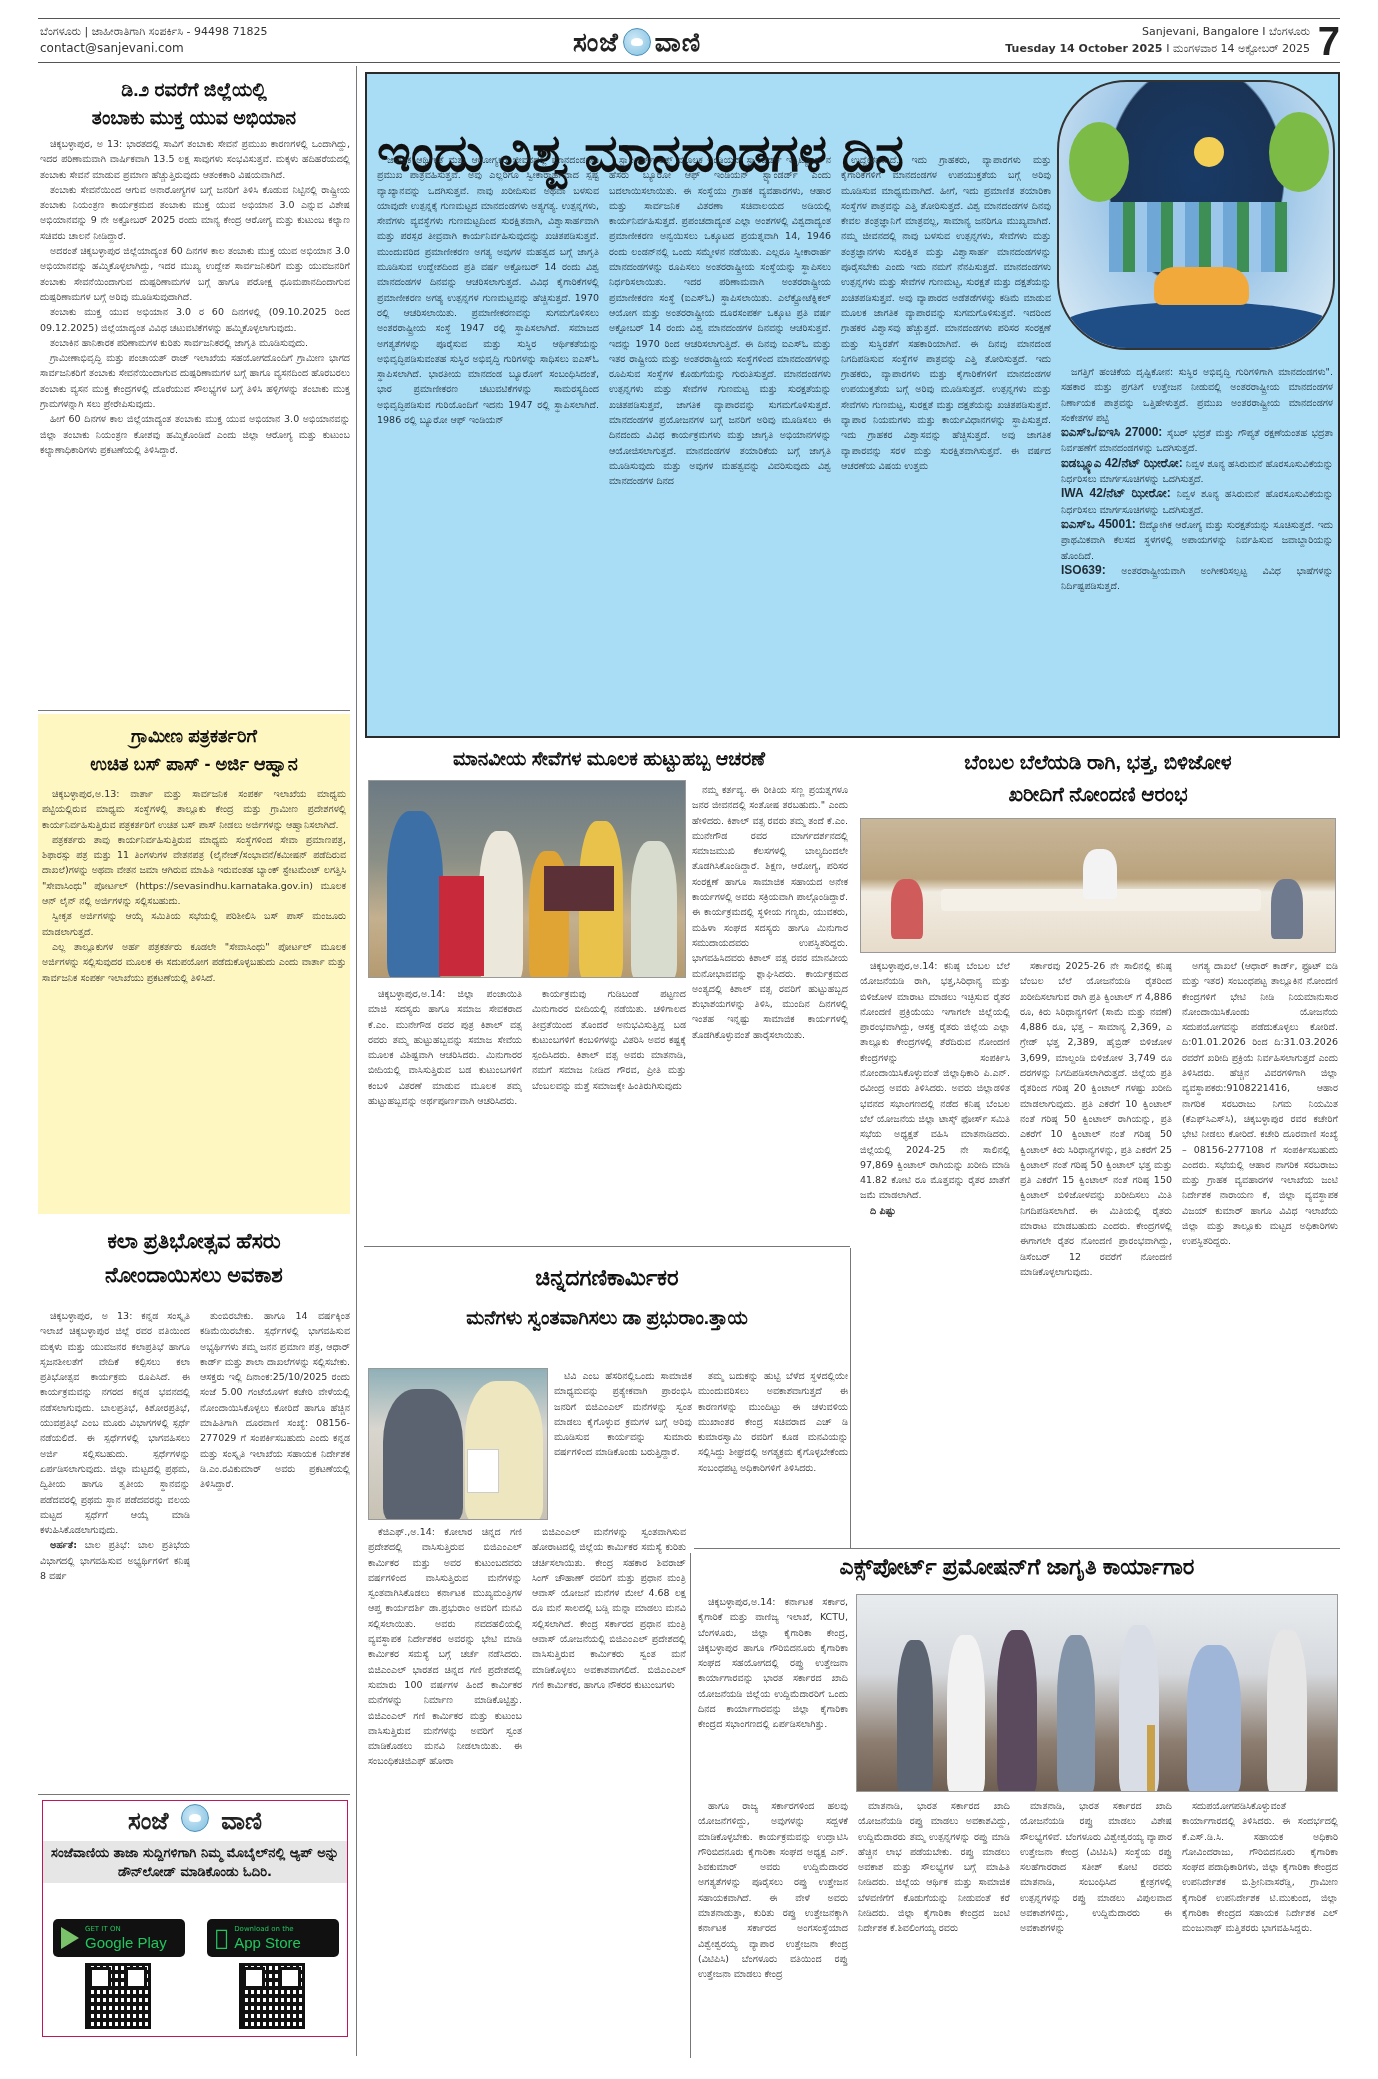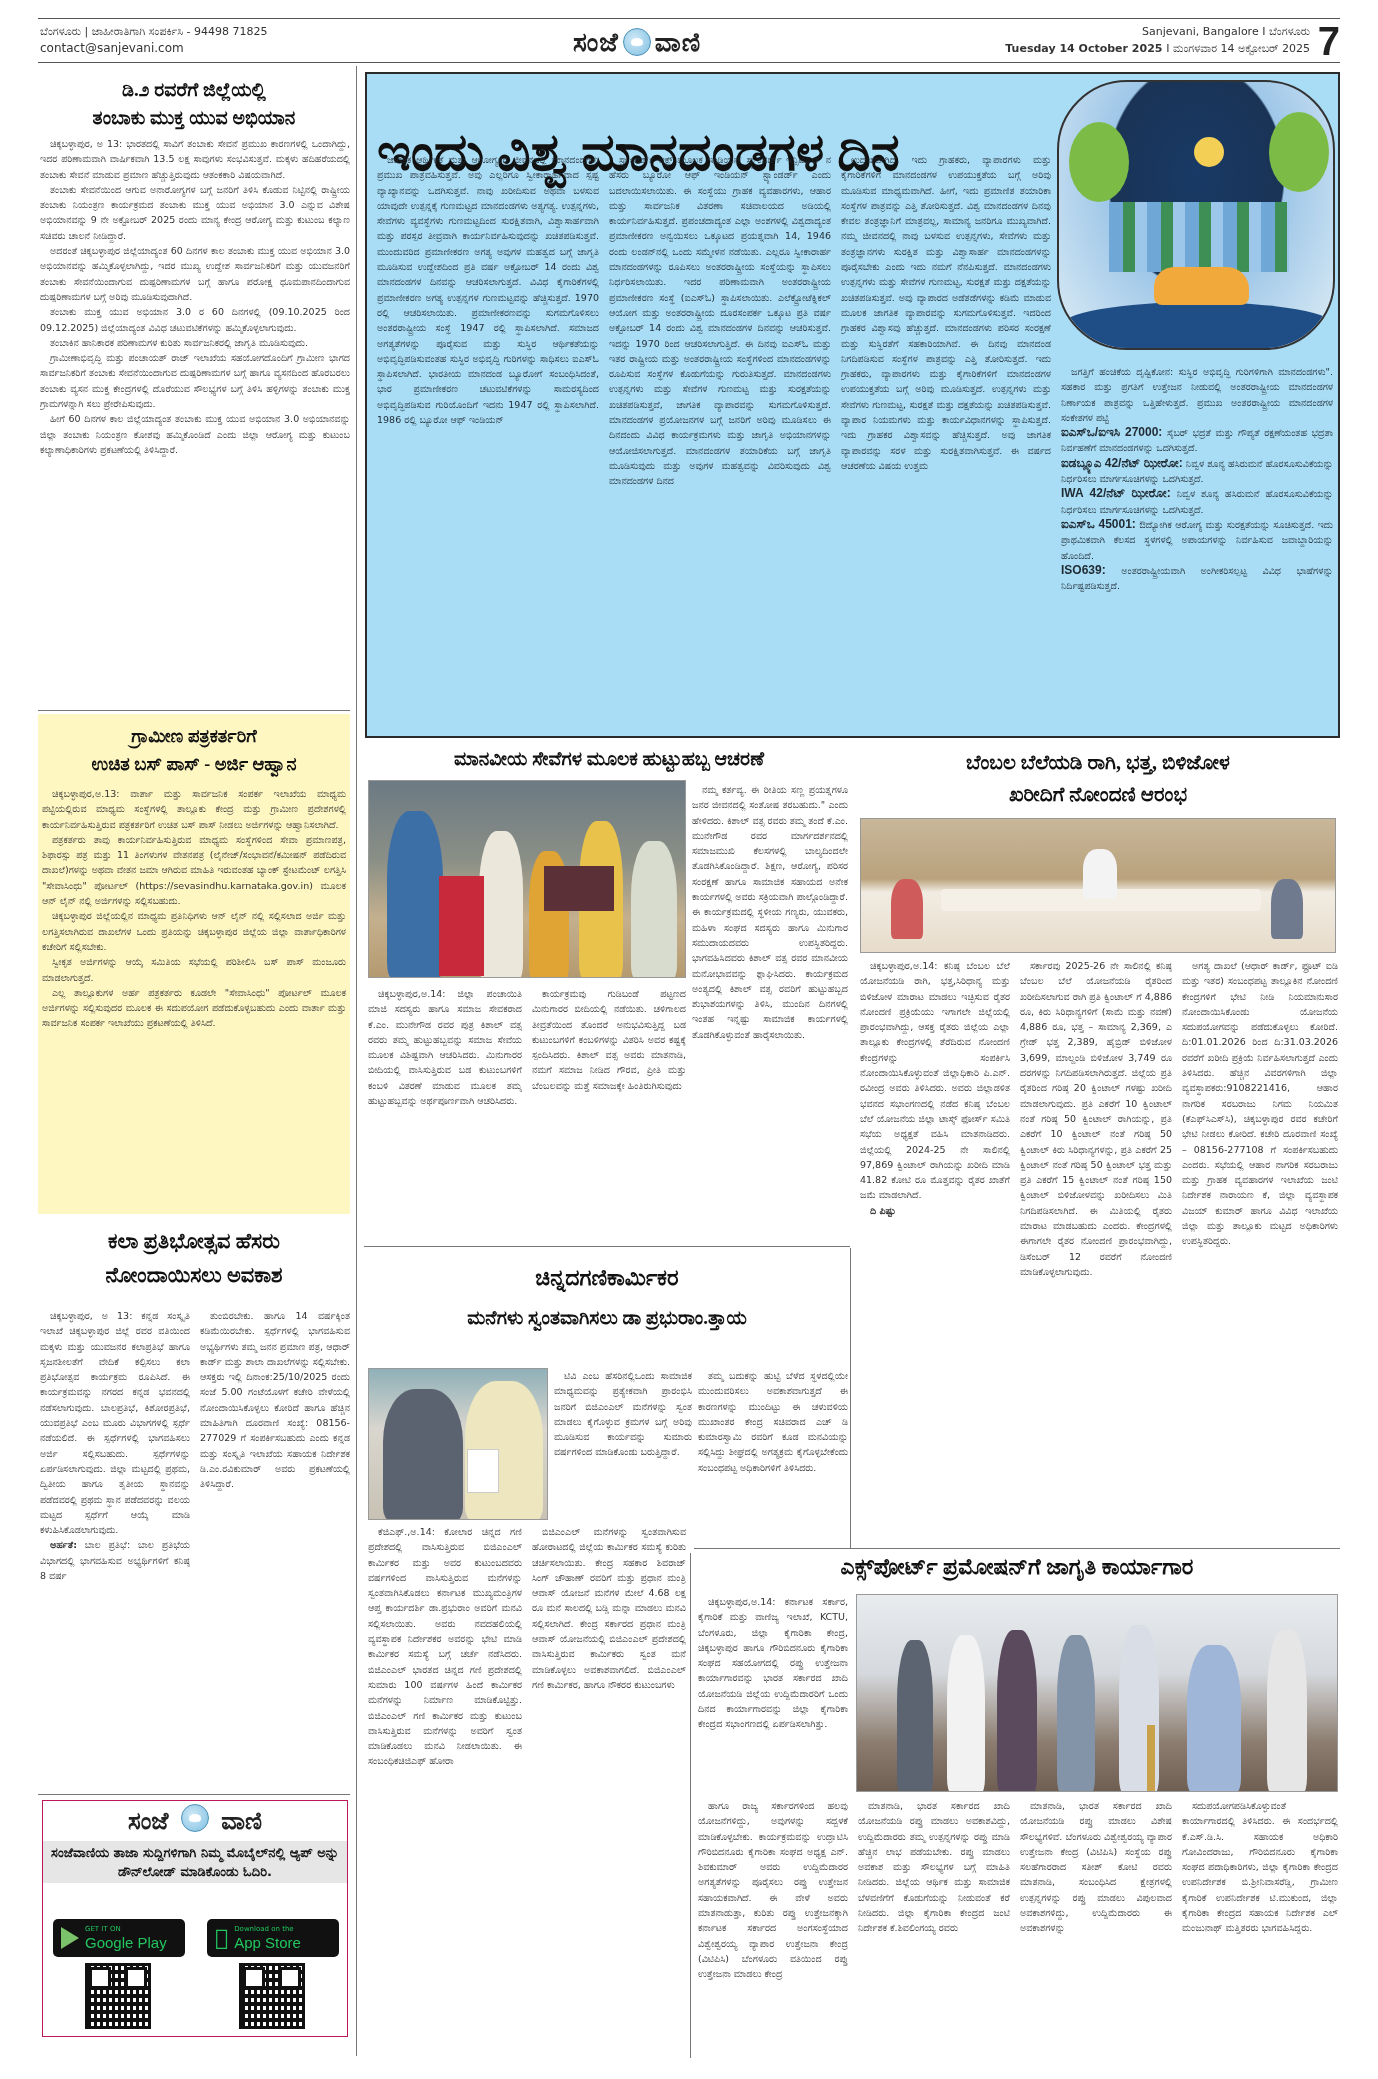--- a/index.html
+++ b/index.html
@@ -15,21 +15,21 @@
   .mh-logo .globe { display: inline-block; width: 28px; height: 28px; border-radius: 50%; background: radial-gradient(circle at 40% 40%, #cfe9f7, #7fbfe0); border: 1px solid #4a90b8; margin: 0 4px; position: relative; }
   .mh-logo .globe::after { content: ""; position: absolute; left: 7px; top: 9px; width: 12px; height: 8px; background: #fff; border-radius: 50% 50% 40% 40%; }
   .mh-right { position: absolute; right: 30px; top: 4px; text-align: right; font-size: 11px; line-height: 17px; color: #333; }
   .mh-right .date { font-weight: bold; font-size: 11px; }
   .mh-pageno { position: absolute; right: 0; top: 0; font-size: 40px; font-weight: bold; line-height: 44px; font-family: "Liberation Sans", sans-serif; }
 
   .vrule { position: absolute; width: 1px; background: #777; }
   .hrule { position: absolute; height: 1px; background: #777; }
 
   
-  .headline { position: absolute; text-align: center; font-weight: bold; color: #111; font-family: Liberation Serif, serif; }
+  .headline { position: absolute; text-align: center; font-weight: bold; color: #111; font-family: Liberation Sans, sans-serif; }
   .body-text { position: absolute; font-size: 9.5px; line-height: 15.3px; color: #333; text-align: justify; overflow: hidden; }
   .cols { display: flex; gap: 10px; }
   .cols > div { flex: 1; overflow: hidden; }
   .body-text p { text-indent: 10px; }
 
   
   .photo { position: absolute; overflow: hidden; border: 1px solid #999; }
   .photo-people { background: linear-gradient(180deg, #6c7a84 0%, #8a8f86 40%, #c4b08e 70%, #b59a70 100%); }
   .fig { position: absolute; border-radius: 40% 40% 10% 10%; }
   .meeting { background: linear-gradient(180deg, #c9b79a 0%, #b9a27c 45%, #f1ece2 55%, #e7dccb 100%); }
@@ -110,21 +110,20 @@
   <div class="hrule" style="left:0; top:692px; width:312px;"></div>
 
   <div class="yellowbox">
     <div class="headline" style="left:0; top:8px; width:312px; font-size:18px; line-height:28px;">
       <div>ಗ್ರಾಮೀಣ ಪತ್ರಕರ್ತರಿಗೆ</div>
       <div>ಉಚಿತ ಬಸ್ ಪಾಸ್ - ಅರ್ಜಿ ಆಹ್ವಾನ</div>
     </div>
     <div class="body-text" style="left:4px; top:72px; width:304px; height:420px;">
       <p>ಚಿಕ್ಕಬಳ್ಳಾಪುರ,ಅ.13: ವಾರ್ತಾ ಮತ್ತು ಸಾರ್ವಜನಿಕ ಸಂಪರ್ಕ ಇಲಾಖೆಯ ಮಾಧ್ಯಮ ಪಟ್ಟಿಯಲ್ಲಿರುವ ಮಾಧ್ಯಮ ಸಂಸ್ಥೆಗಳಲ್ಲಿ ತಾಲ್ಲೂಕು ಕೇಂದ್ರ ಮತ್ತು ಗ್ರಾಮೀಣ ಪ್ರದೇಶಗಳಲ್ಲಿ ಕಾರ್ಯನಿರ್ವಹಿಸುತ್ತಿರುವ ಪತ್ರಕರ್ತರಿಗೆ ಉಚಿತ ಬಸ್ ಪಾಸ್ ನೀಡಲು ಅರ್ಜಿಗಳನ್ನು ಆಹ್ವಾನಿಸಲಾಗಿದೆ.</p>
       <p>ಪತ್ರಕರ್ತರು ತಾವು ಕಾರ್ಯನಿರ್ವಹಿಸುತ್ತಿರುವ ಮಾಧ್ಯಮ ಸಂಸ್ಥೆಗಳಿಂದ ಸೇವಾ ಪ್ರಮಾಣಪತ್ರ, ಶಿಫಾರಸ್ಸು ಪತ್ರ ಮತ್ತು 11 ತಿಂಗಳುಗಳ ವೇತನಪತ್ರ (ಲೈನೇಜ್/ಸಂಭಾವನೆ/ಕಮೀಷನ್ ಪಡೆದಿರುವ ದಾಖಲೆ)ಗಳನ್ನು ಅಥವಾ ವೇತನ ಜಮಾ ಆಗಿರುವ ಮಾಹಿತಿ ಇರುವಂತಹ ಬ್ಯಾಂಕ್ ಸ್ಟೇಟಮೆಂಟ್ ಲಗತ್ತಿಸಿ "ಸೇವಾಸಿಂಧು" ಪೋರ್ಟಲ್ (https://sevasindhu.karnataka.gov.in) ಮೂಲಕ ಆನ್ ಲೈನ್ ನಲ್ಲಿ ಅರ್ಜಿಗಳನ್ನು ಸಲ್ಲಿಸಬಹುದು.</p>
-      <p>ಚಿಕ್ಕಬಳ್ಳಾಪುರ ಜಿಲ್ಲೆಯಲ್ಲಿನ ಮಾಧ್ಯಮ ಪ್ರತಿನಿಧಿಗಳು ಆನ್ ಲೈನ್ ನಲ್ಲಿ ಸಲ್ಲಿಸಲಾದ ಅರ್ಜಿ ಮತ್ತು ಲಗತ್ತಿಸಲಾಗಿರುವ ದಾಖಲೆಗಳ ಒಂದು ಪ್ರತಿಯನ್ನು ಚಿಕ್ಕಬಳ್ಳಾಪುರ ಜಿಲ್ಲೆಯ ಜಿಲ್ಲಾ ವಾರ್ತಾಧಿಕಾರಿಗಳ ಕಚೇರಿಗೆ ಸಲ್ಲಿಸಬೇಕು.</p>
       <p>ಸ್ವೀಕೃತ ಅರ್ಜಿಗಳನ್ನು ಆಯ್ಕೆ ಸಮಿತಿಯ ಸಭೆಯಲ್ಲಿ ಪರಿಶೀಲಿಸಿ ಬಸ್ ಪಾಸ್ ಮಂಜೂರು ಮಾಡಲಾಗುತ್ತದೆ.</p>
       <p>ಎಲ್ಲ ತಾಲ್ಲೂಕುಗಳ ಅರ್ಹ ಪತ್ರಕರ್ತರು ಕೂಡಲೇ "ಸೇವಾಸಿಂಧು" ಪೋರ್ಟಲ್ ಮೂಲಕ ಅರ್ಜಿಗಳನ್ನು ಸಲ್ಲಿಸುವುದರ ಮೂಲಕ ಈ ಸದುಪಯೋಗ ಪಡೆದುಕೊಳ್ಳಬಹುದು ಎಂದು ವಾರ್ತಾ ಮತ್ತು ಸಾರ್ವಜನಿಕ ಸಂಪರ್ಕ ಇಲಾಖೆಯು ಪ್ರಕಟಣೆಯಲ್ಲಿ ತಿಳಿಸಿದೆ.</p>
     </div>
   </div>
 
   <div class="headline" style="left:0; top:1206px; width:312px; font-size:21px; line-height:34px;">
     <div>ಕಲಾ ಪ್ರತಿಭೋತ್ಸವ ಹೆಸರು</div>
     <div>ನೋಂದಾಯಿಸಲು ಅವಕಾಶ</div>
   </div>
   <div class="body-text cols" style="left:2px; top:1290px; width:310px; height:480px;">

